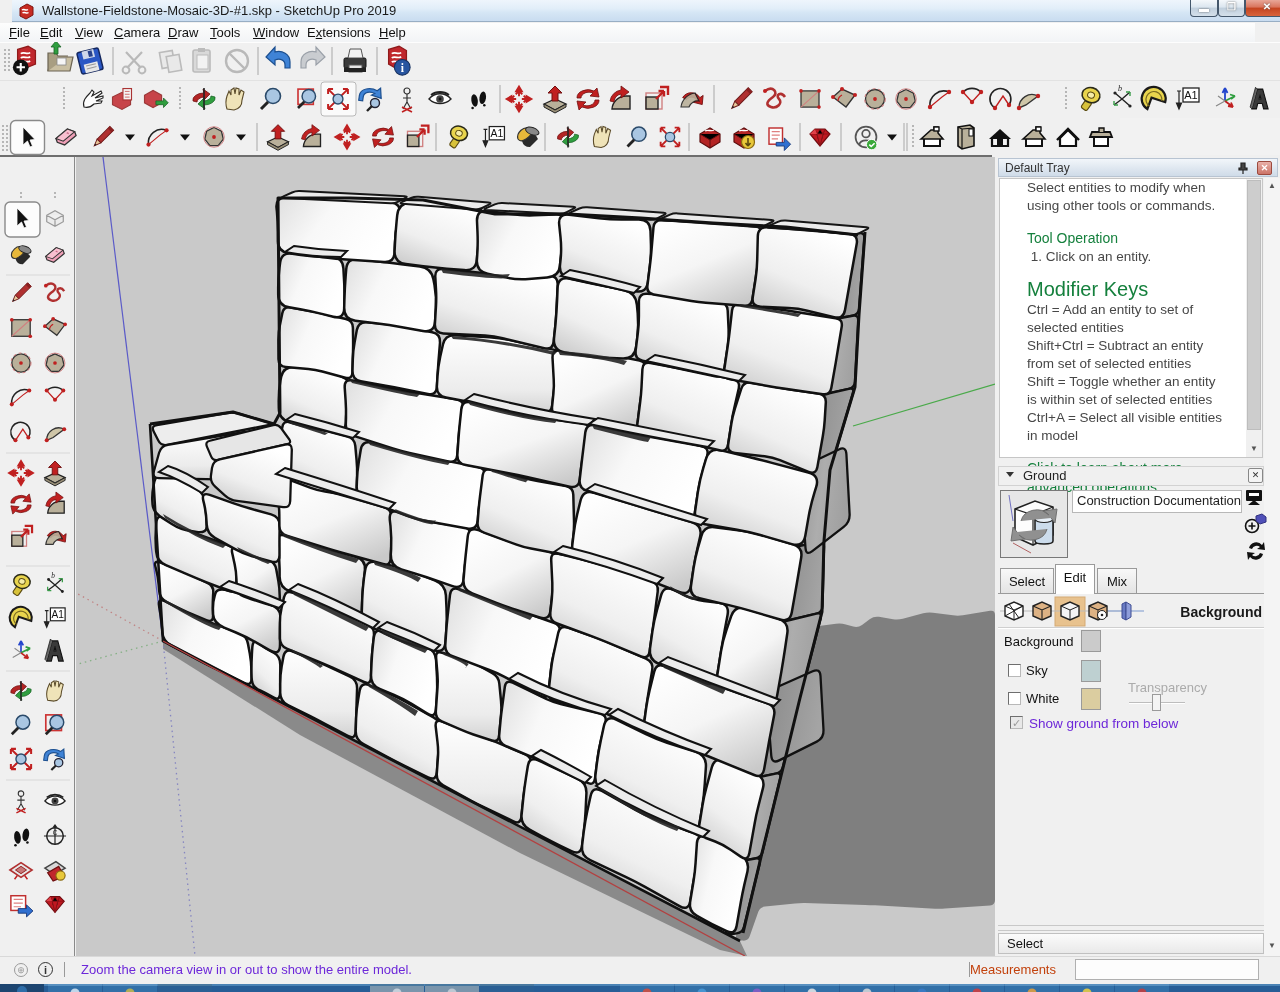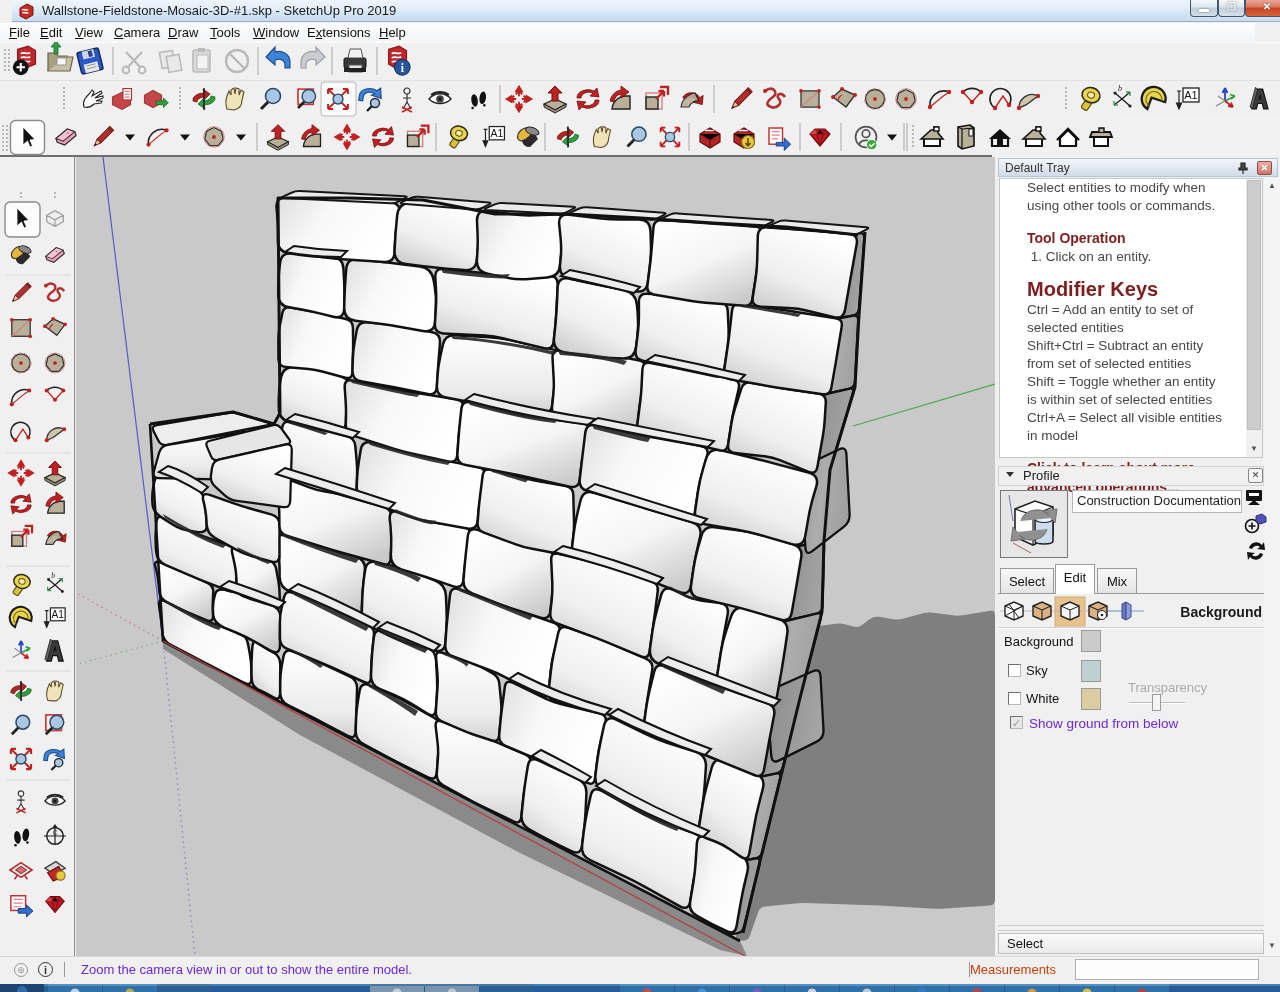--- a/index.html
+++ b/index.html
@@ -17,21 +17,21 @@
 #sidebar{left:0;top:157px;width:75px;height:799px;background:#f0f0f0;border-right:1px solid #a0a0a0}
 #viewport{left:76px;top:157px;width:919px;height:799px;background:#c9c9c9;border-top:1px solid #888}
 #tray{left:996px;top:157px;width:284px;height:799px;background:#f0f0f0}
 #statusbar{left:0;top:956px;width:1280px;height:28px;background:#f0f0f0;border-top:1px solid #d9d9d9}
 #taskbar{left:0;top:984px;width:1280px;height:8px;background:linear-gradient(#3a77b5,#1e4c7e 60%,#15375c)}
 
 #tray-head{left:998px;top:158px;width:280px;height:19px;background:linear-gradient(#f2f6fa,#cfdbe8);border:1px solid #b8c4d2;font-size:12px;color:#333;padding:2px 0 0 6px}
 #instructor{left:999px;top:178px;width:264px;height:280px;background:#fff;border:1px solid #c6c6c6}
 #instr-text{left:1027px;top:179px;width:230px;font-size:13.5px;line-height:18px;color:#474747}
 .igap{height:14px}
-.itxt-b{font-weight:bold;color:#7f1d1d}
+.itxt-b{font-weight:normal;color:#15803d}
 #in-sb{left:1246px;top:179px;width:16px;height:278px;background:#f0f0f0}
 #in-sb-thumb{left:1247px;top:180px;width:14px;height:250px;background:#cdcdcd;border:1px solid #bdbdbd}
 #out-sb{left:1264px;top:178px;width:16px;height:778px;background:#f4f4f4}
 .sb-arrow{position:absolute;font-size:8px;color:#555;width:16px;text-align:center}
 #styles-head{left:998px;top:466px;width:266px;height:20px;background:#f0f0f0;border:1px solid #d2d2d2;font-size:13px;color:#222;padding:1px 0 0 24px}
 #styles-close{left:1248px;top:468px;width:15px;height:15px;border:1px solid #888;border-radius:2px;background:#f4f4f4;font-size:9px;text-align:center;color:#333;line-height:13px}
 #thumb{left:1000px;top:490px;width:68px;height:68px;background:#e9e9e9;border:1px solid #787878}
 #name-field{left:1072px;top:490px;width:170px;height:23px;background:#fff;border:1px solid #b8b8b8;font-size:13px;color:#222;padding:2px 0 0 4px;white-space:nowrap;overflow:hidden}
 #desc-field{left:1072px;top:515px;width:170px;height:43px;background:#fff;border:1px solid #c8c8c8;font-size:13px;line-height:20px;color:#222;padding:0 0 0 4px}
 .tab{position:absolute;top:568px;height:25px;background:linear-gradient(#f8f8f8,#e4e4e4);border:1px solid #9a9a9a;border-bottom:none;font-size:13px;color:#111;text-align:center;padding-top:5px}
@@ -961,21 +961,21 @@
   <div class="abs" id="instr-text">Select entities to modify when<br>using other tools or commands.
   <div class="igap"></div><span class="itxt-b" style="font-size:14px">Tool Operation</span><br>&nbsp;1. Click on an entity.
   <div class="igap"></div><span class="itxt-b" style="font-size:20px">Modifier Keys</span><br>Ctrl = Add an entity to set of<br>selected entities<br>Shift+Ctrl = Subtract an entity<br>from set of selected entities<br>Shift = Toggle whether an entity<br>is within set of selected entities<br>Ctrl+A = Select all visible entities<br>in model
   <div class="igap"></div><span class="itxt-b" style="font-size:14px">Click to learn about more<br>advanced operations...</span></div>
   <div class="abs" id="in-sb"></div>
   <div class="abs" id="in-sb-thumb"></div>
   <div class="abs sb-arrow" style="left:1246px;top:444px">▼</div>
   <div class="abs" id="out-sb"></div>
   <div class="abs sb-arrow" style="left:1264px;top:181px">▲</div>
   <div class="abs sb-arrow" style="left:1264px;top:941px">▼</div>
-  <div class="abs" id="styles-head">Profile</div>
+  <div class="abs" id="styles-head">Ground</div>
   <div class="abs" style="left:1006px;top:472px;width:0;height:0;border-left:4px solid transparent;border-right:4px solid transparent;border-top:5px solid #333"></div>
   <div class="abs" id="styles-close">✕</div>
   <div class="abs" id="thumb"></div>
 <svg class="abs" style="left:1001px;top:491px" width="66" height="66" viewBox="0 0 66 66">
 <rect width="66" height="66" fill="#e7e7e7"></rect>
 <line x1="8" y1="4" x2="12" y2="30" stroke="#7070c0" stroke-width="1"></line>
 <line x1="12" y1="52" x2="30" y2="62" stroke="#b06060" stroke-width="1"></line>
 <path d="M14,18 L34,10 L52,16 L52,44 L32,54 L14,46 Z" fill="#fdfdfd" stroke="#222" stroke-width="1.6"></path>
 <path d="M14,18 L32,24 L52,16 M32,24 L32,54" fill="none" stroke="#222" stroke-width="1.2"></path>
 <path d="M34,28 C34,24 52,24 52,28 L52,50 C52,54 34,54 34,50 Z" fill="#ccdcec" stroke="#222" stroke-width="1.6"></path>

